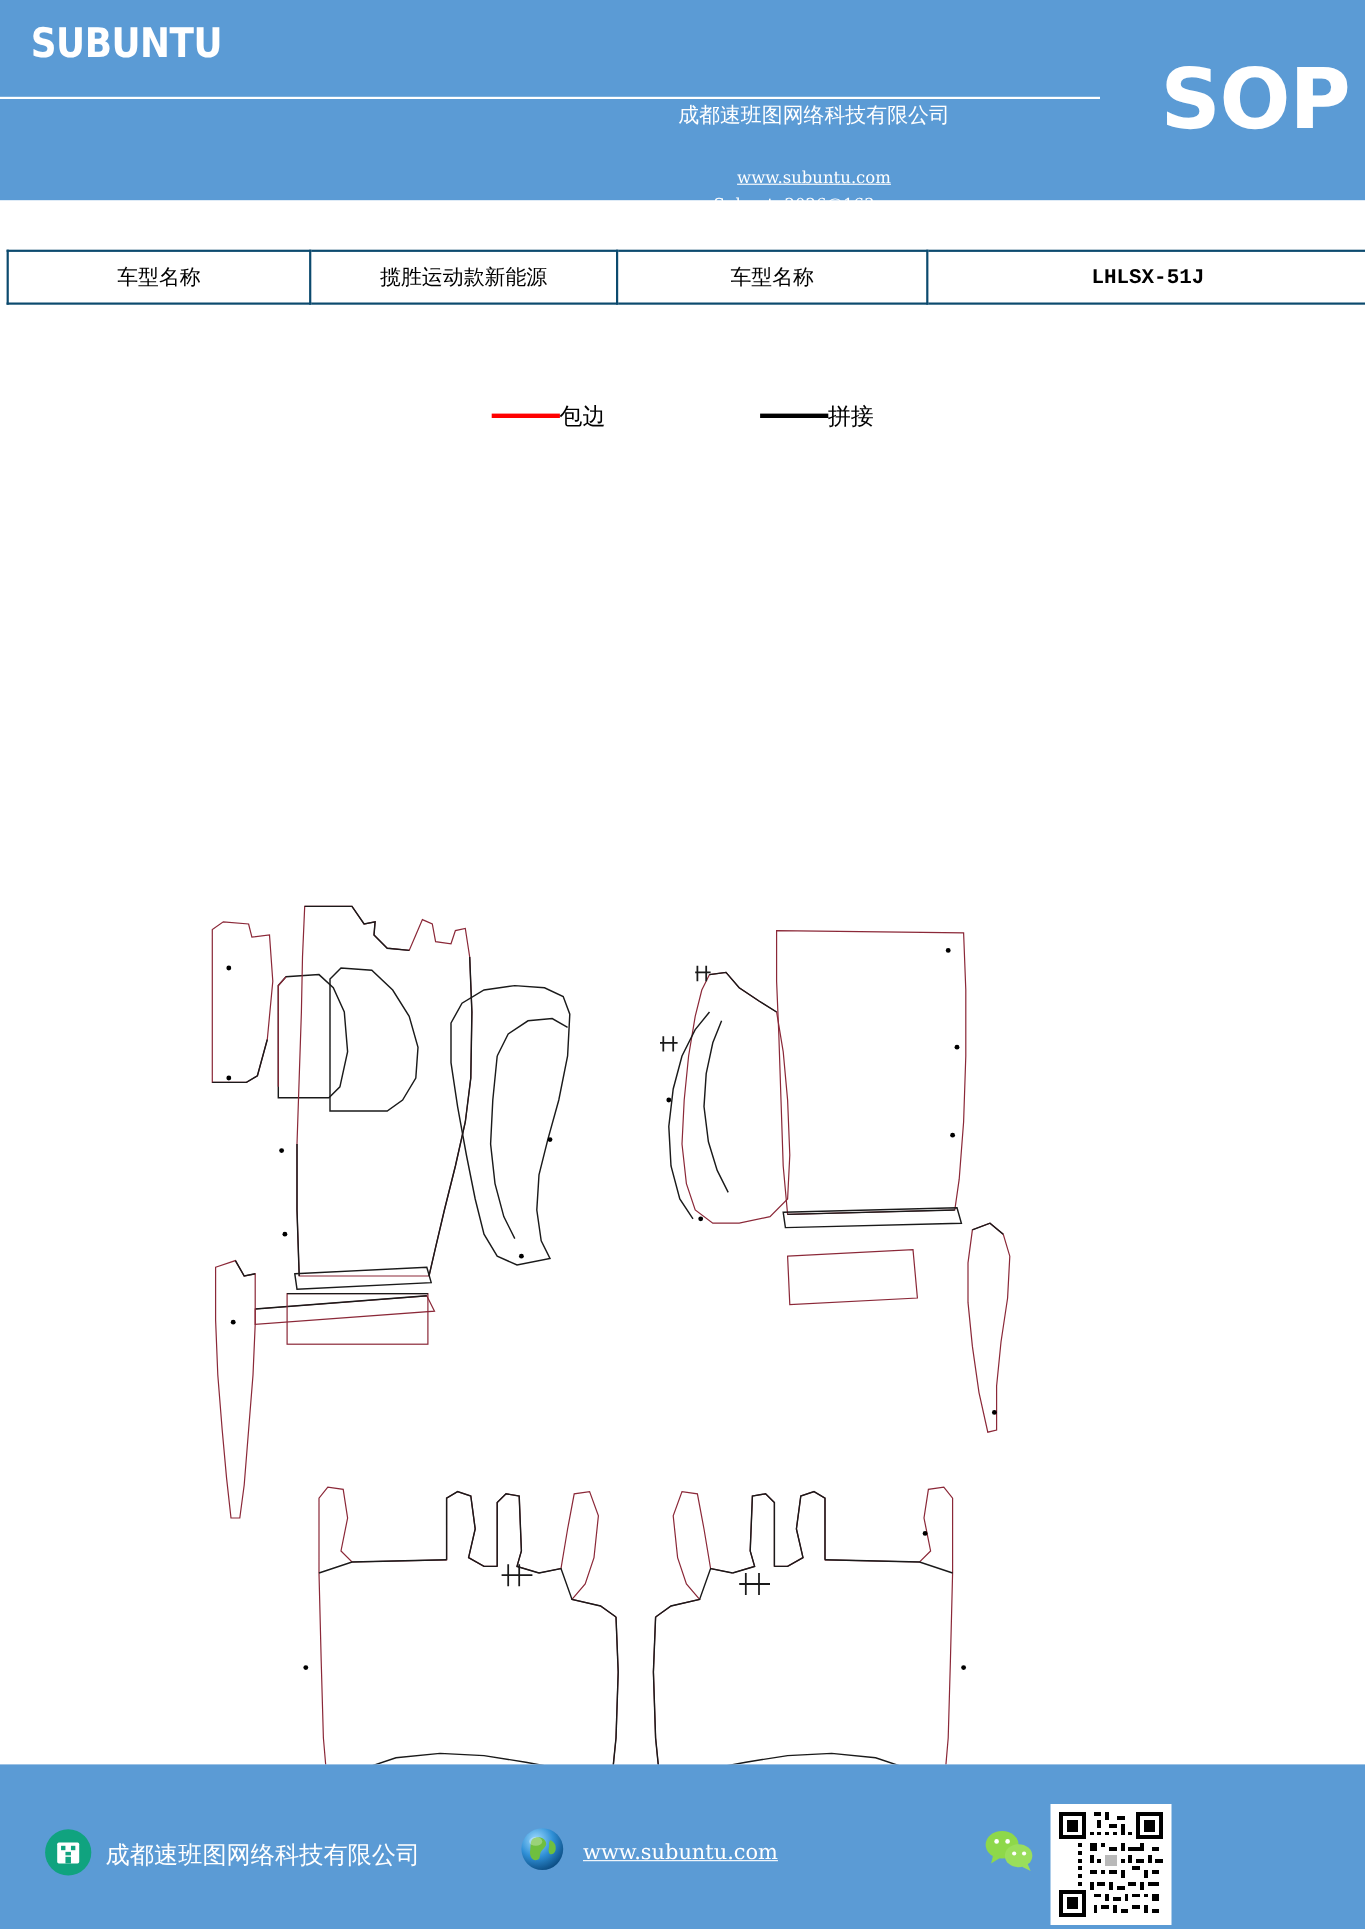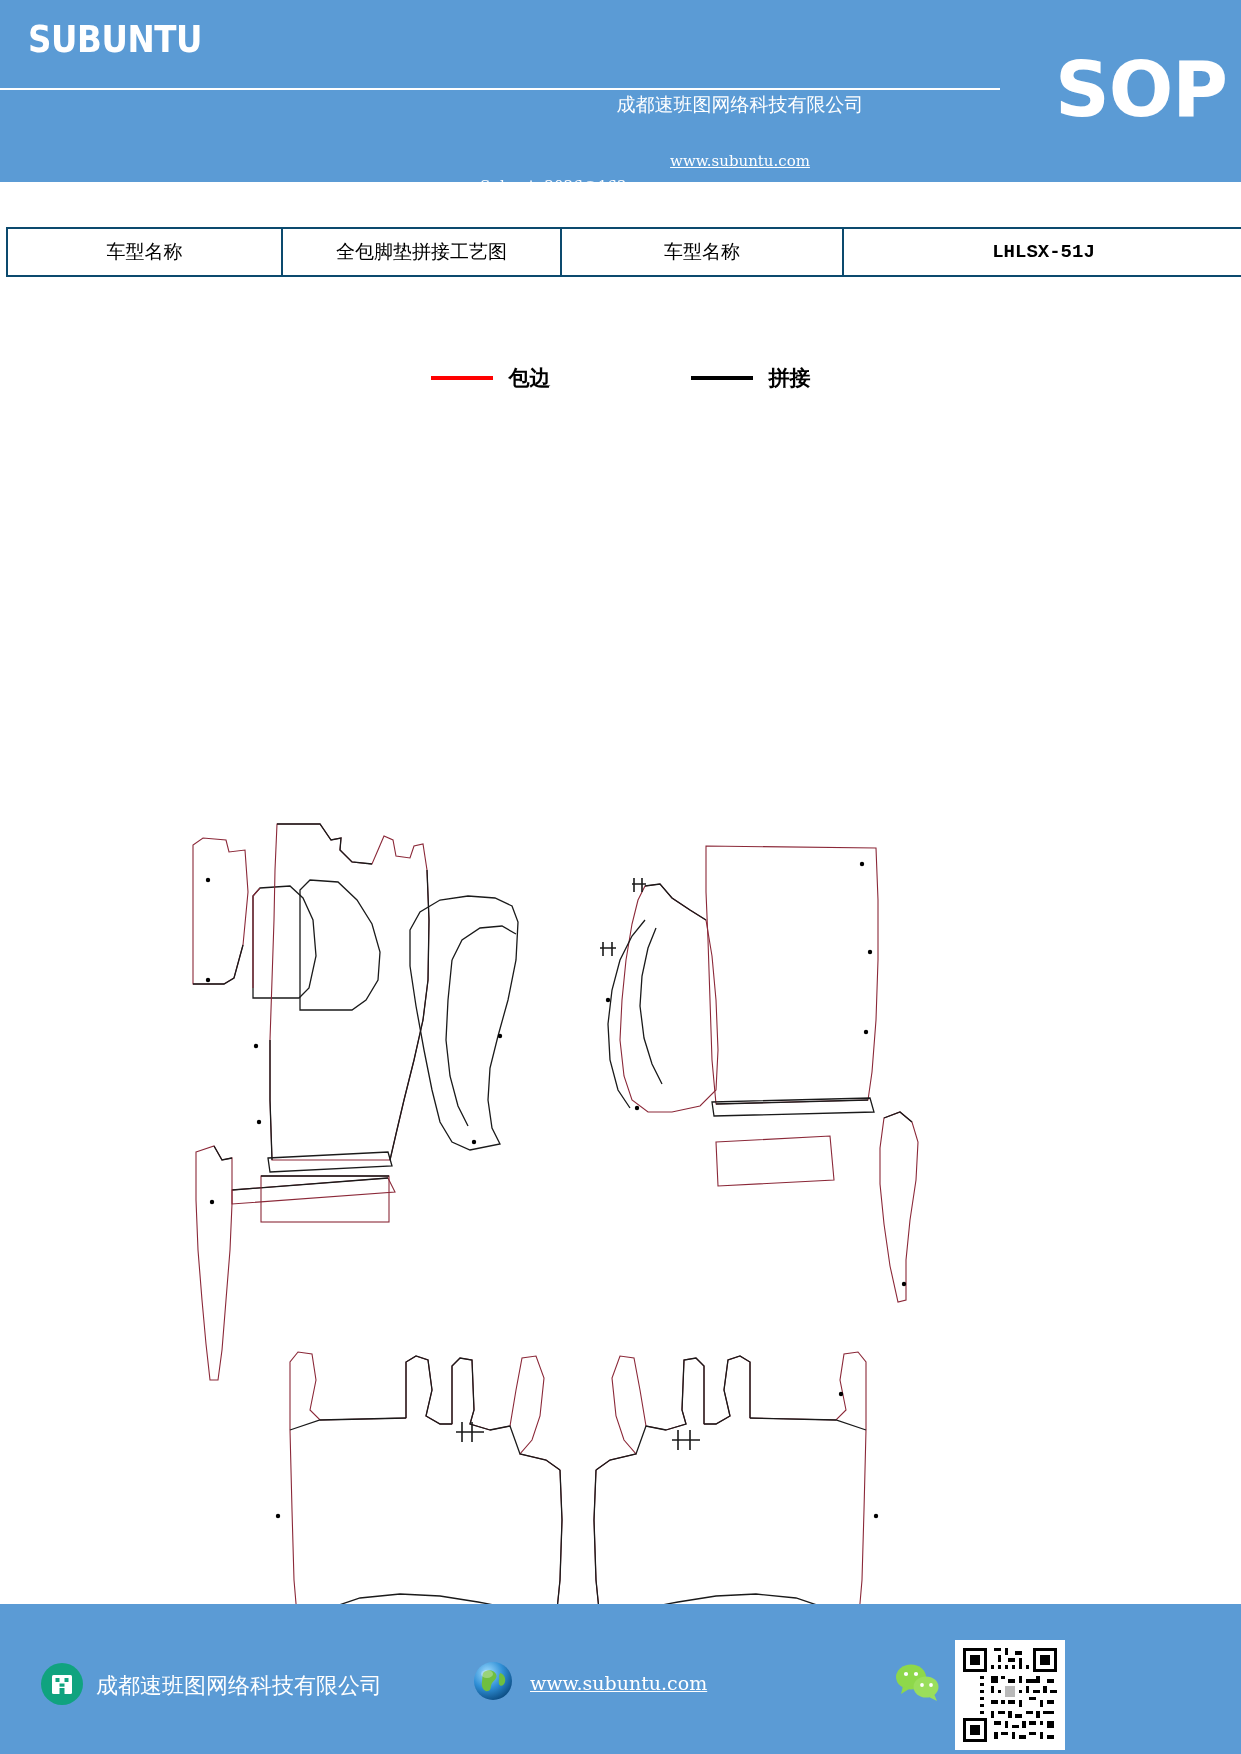--- a/index.html
+++ b/index.html
@@ -70,20 +70,21 @@
     font-family: "DejaVu Serif", serif;
     font-size: 15px;
     color: #ffffff;
     text-decoration: underline;
     white-space: nowrap;
   }
   #header-email {
     position: absolute;
     left: 480px; top: 177px;
     width: 520px;
+    text-align: center;
     font-family: "DejaVu Serif", serif;
     font-size: 15px;
     color: #ffffff;
     white-space: nowrap;
   }
   #sop-badge {
     position: absolute;
     right: 14px; top: 52px;
     font-family: "DejaVu Sans", sans-serif;
     font-weight: bold;
@@ -127,22 +128,20 @@
     width: 1241px;
     height: 44px;
     display: flex;
     justify-content: center;
     align-items: center;
     gap: 140px;
   }
   .legend-item {
     display: flex;
     align-items: center;
-    gap: 16px;
-    font-weight: bold;
   }
   .legend-swatch {
     display: block;
     width: 62px;
     height: 4px;
   }
   .legend-swatch.red { background: #ff0000; }
   .legend-swatch.black { background: #000000; }
   .legend-label {
     font-size: 21px;
@@ -221,21 +220,21 @@
   <div id="company-name-header">成都速班图网络科技有限公司</div>
   <div id="header-website">www.subuntu.com</div>
   <div id="header-email">Subuntu2026@163.com</div>
   <div id="sop-badge">SOP</div>
 </div>
 
 <table id="info-table">
   <tbody>
     <tr>
       <td class="col-a">车型名称</td>
-      <td class="col-b">全包脚垫拼接工艺图</td>
+      <td class="col-b">揽胜运动款新能源</td>
       <td class="col-c">车型名称</td>
       <td class="col-d num">LHLSX-51J</td>
     </tr>
   </tbody>
 </table>
 
 <div id="legend">
   <div class="legend-item">
     <span class="legend-swatch red"></span>
     <span class="legend-label">包边</span>

